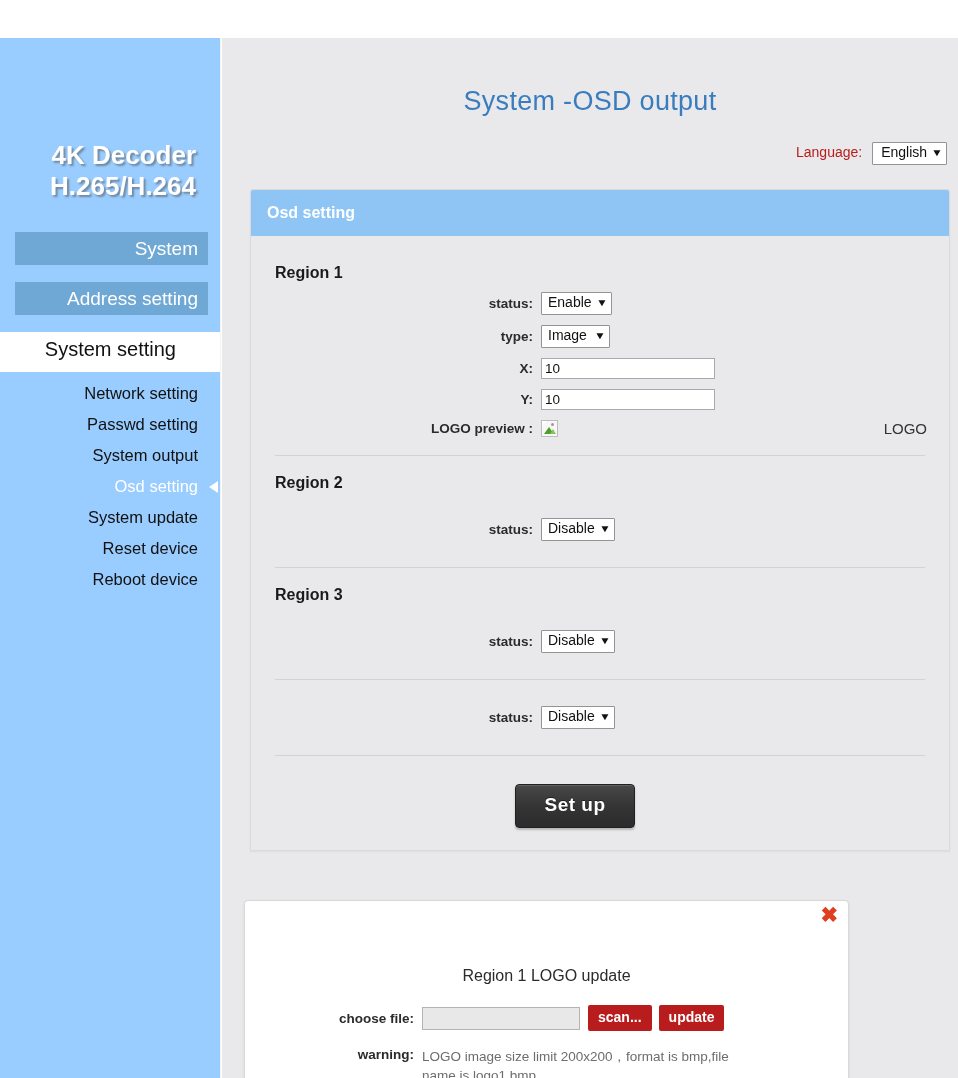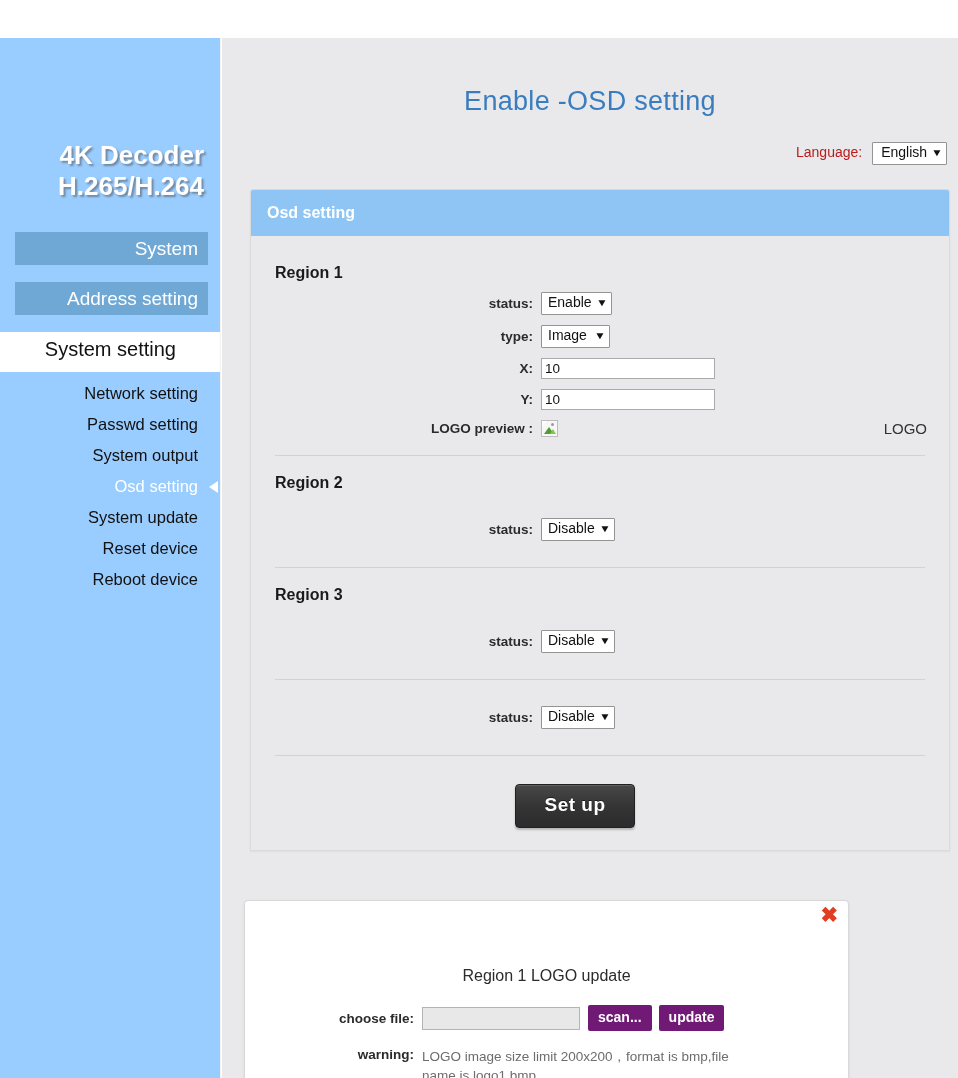--- a/index.html
+++ b/index.html
@@ -23,21 +23,21 @@
   }
   
   .sidebar {
     position: absolute; left: 0; top: 38px;
     width: 221px; height: 1040px;
     background: #99ccff;
     border-right: 1px solid #f2f2f2;
   }
   .brand {
     margin-top: 102px;
-    padding-right: 16px;
+    padding-right: 24px;
     text-align: right;
     color: #ffffff;
     font-weight: bold;
     font-size: 26px;
     line-height: 31px;
     letter-spacing: 0px;
     text-shadow: 2px 2px 2px rgba(80,80,80,.55);
   }
   .brand div { white-space: nowrap; }
   .navmain {
@@ -281,21 +281,21 @@
   }
   .fileinput {
     width: 158px;
     height: 23px;
     background: #e8e8e8;
     border: 1px solid #b4b4b4;
     margin-right: 8px;
     flex: none;
   }
   .gbtn {
-    background: #701a75;
+    background: #b91c1c;
     color: #ffffff;
     font-weight: bold;
     font-size: 14px;
     padding: 5px 10px 6px 10px;
     border: none;
     border-radius: 2px;
     cursor: pointer;
     margin-right: 7px;
     font-family: "Liberation Sans", sans-serif;
     line-height: 15px;
@@ -365,21 +365,21 @@
         <span>Reset device</span>
       </div>
       <div class="subitem">
         <span>Reboot device</span>
       </div>
     </div>
   </div>
 
   <div class="main">
 
-    <div class="page-title">Enable -OSD setting</div>
+    <div class="page-title">System -OSD output</div>
 
     <div class="langrow">
       <span class="lbl">Language:</span>
       <span class="selbox sel-lang">
         <span class="cap">English</span><span class="car">▼</span>
       </span>
     </div>
 
     <div class="card">
       <div class="card-head">Osd setting</div>

